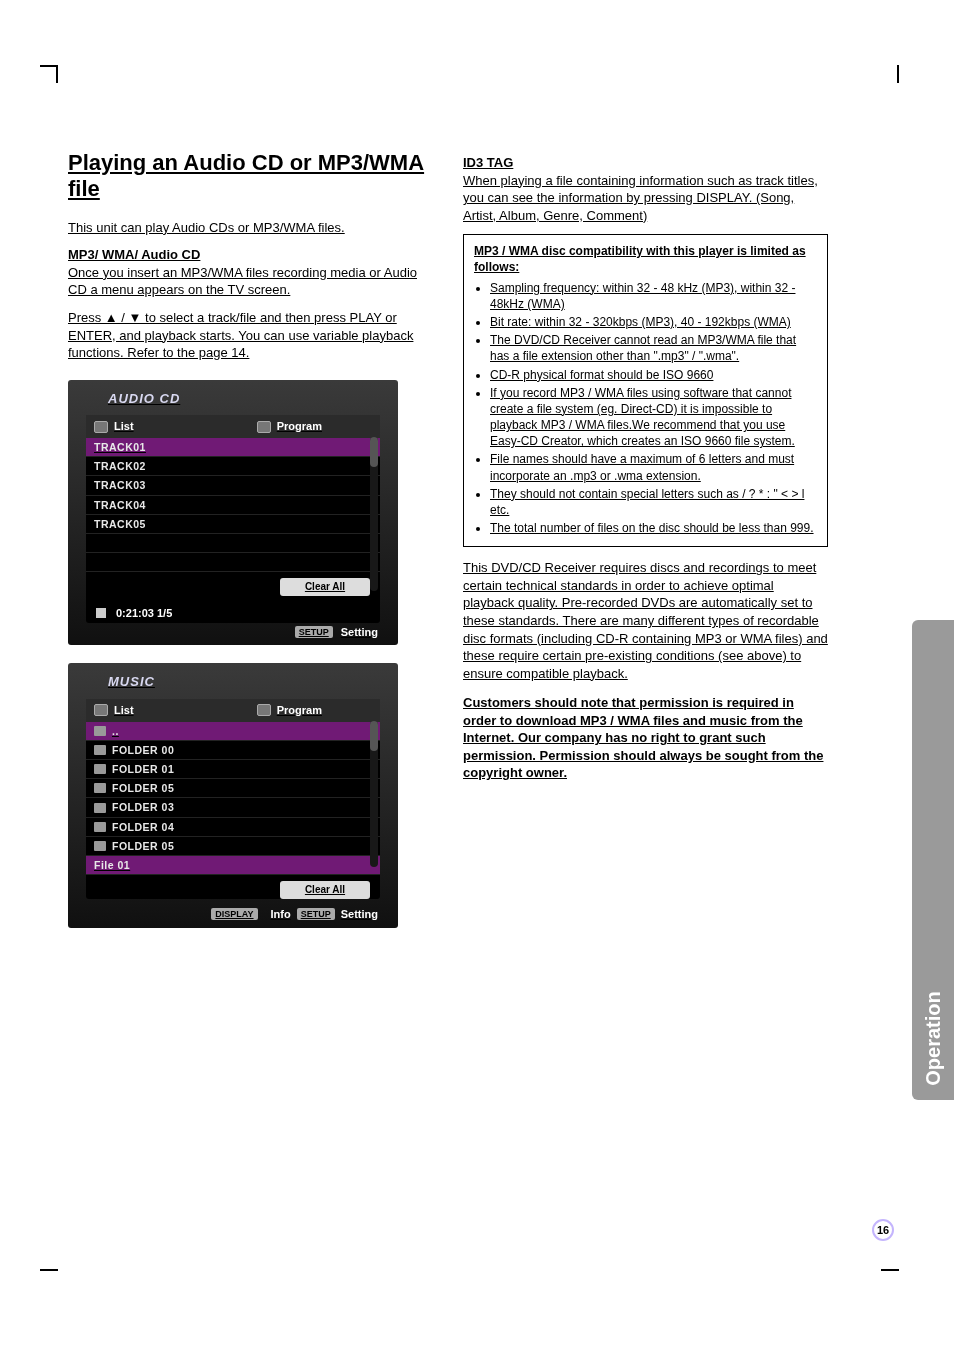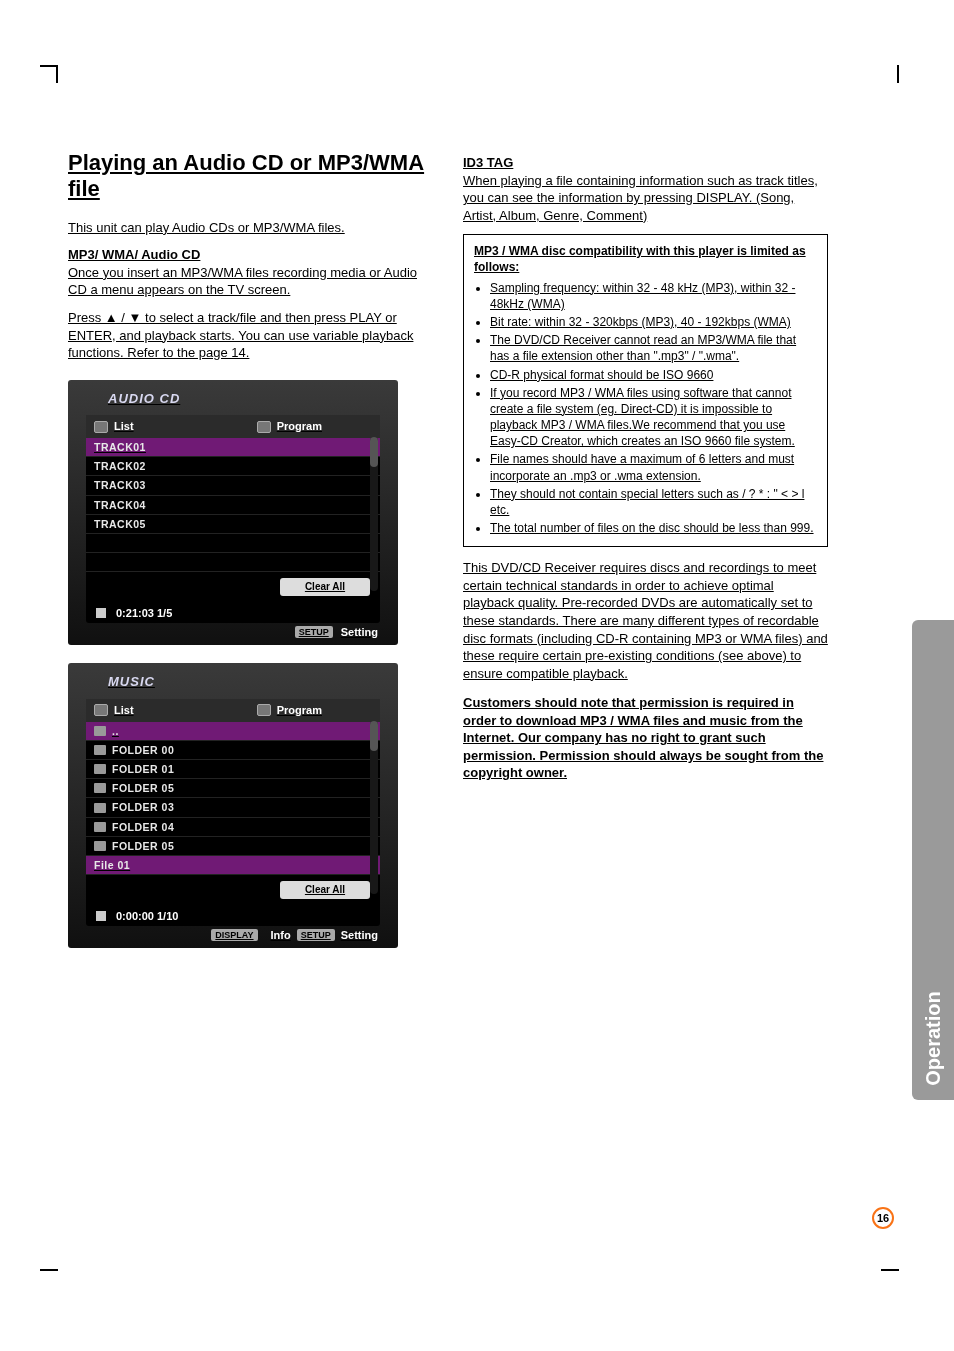--- a/index.html
+++ b/index.html
@@ -145,24 +145,24 @@
     transform: rotate(-90deg);
     transform-origin: center;
     color:#fff;
     font-size:20px;
     font-weight:bold;
     white-space:nowrap;
     margin-bottom:50px;
   }
   .pagenum {
     position:absolute;
-    bottom:122px;
+    bottom:110px;
     right:60px;
     width:22px; height:22px;
-    border:2px solid #f97316;
+    border:2px solid #c4b5fd;
     border-radius:50%;
     font-size:11px;
     font-weight:bold;
     display:flex; align-items:center; justify-content:center;
   }
 </style>
 </head>
 <body>
 
 <div class="crop-tl-h"></div>
@@ -261,24 +261,20 @@
                 <span>FOLDER  05</span>
               </div>
             <div class="row sel">
                 <span>File  01</span>
               </div>
           </div>
           <div class="scrolltrack">
               <div class="scrollthumb"></div>
             </div>
           <div class="clear-btn">Clear All</div>
-          <div class="status">
-              <span class="stop-ico"></span>
-              <span>0:00:00  1/10</span>
-            </div>
         </div>
         <div class="panel-footer two">
           <span class="footer-left">
             <span class="tag">DISPLAY</span>
             <span>Info</span>
           </span>
           <span class="tag">SETUP</span>
           <span>Setting</span>
         </div>
       </div>

